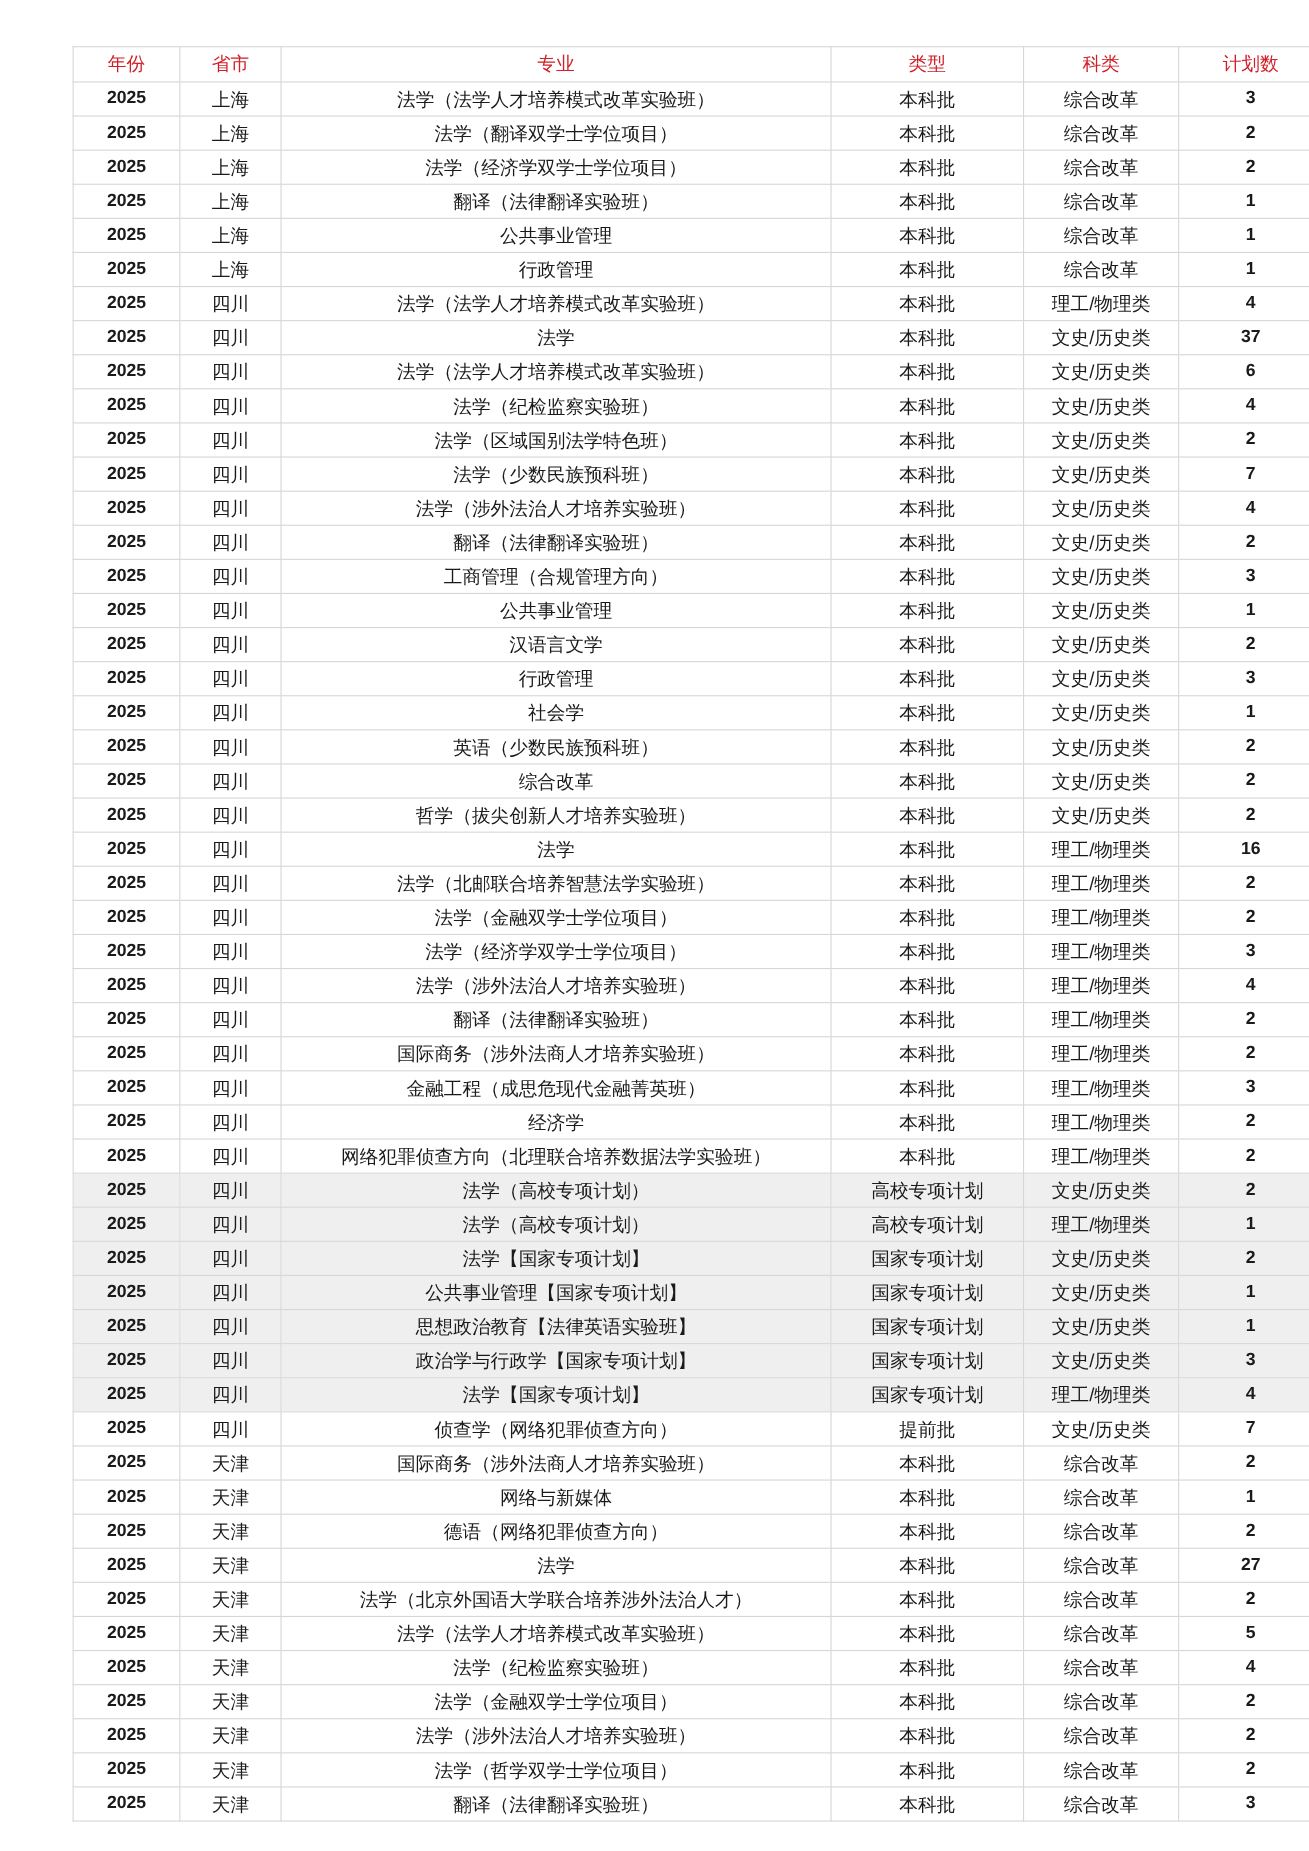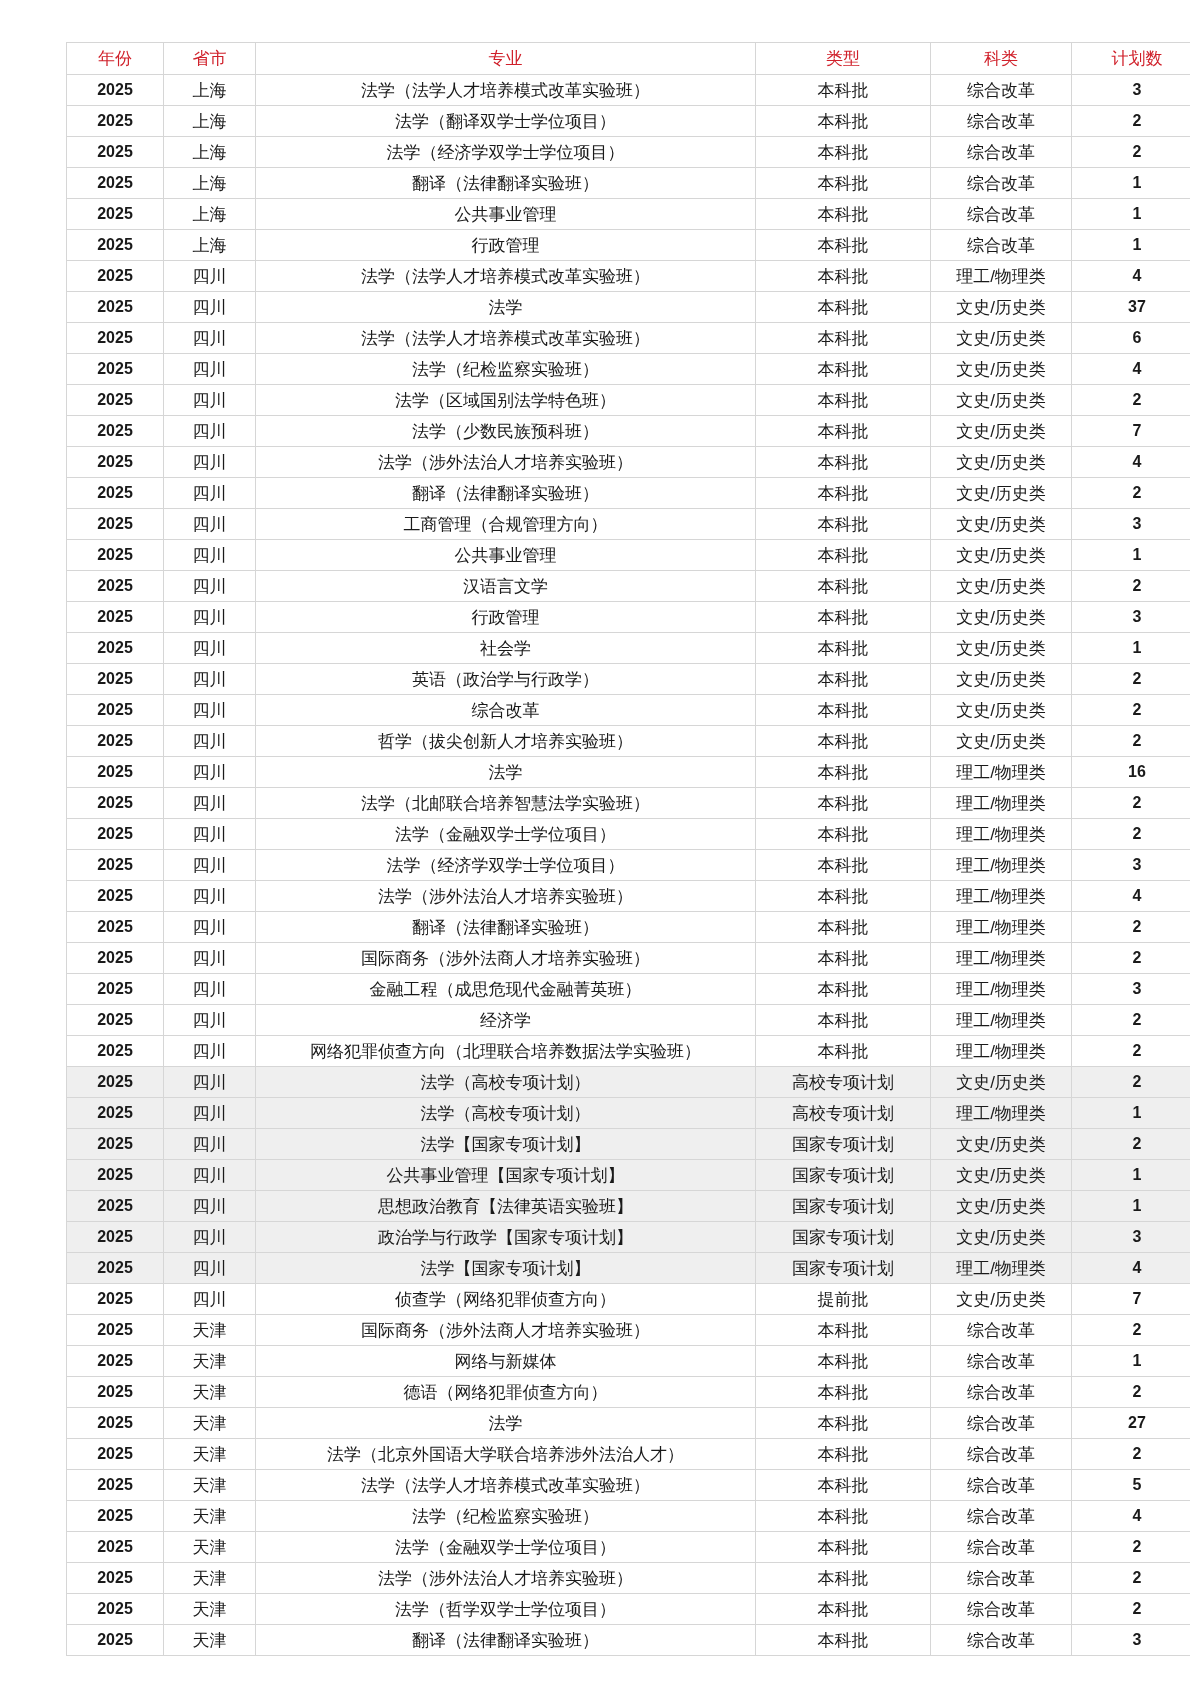--- a/index.html
+++ b/index.html
@@ -191,21 +191,21 @@
           <td class="year">2025</td>
           <td>四川</td>
           <td>社会学</td>
           <td>本科批</td>
           <td>文史/历史类</td>
           <td class="plan">1</td>
         </tr>
         <tr>
           <td class="year">2025</td>
           <td>四川</td>
-          <td>英语（政治学与行政学）</td>
+          <td>英语（少数民族预科班）</td>
           <td>本科批</td>
           <td>文史/历史类</td>
           <td class="plan">2</td>
         </tr>
         <tr>
           <td class="year">2025</td>
           <td>四川</td>
           <td>综合改革</td>
           <td>本科批</td>
           <td>文史/历史类</td>

